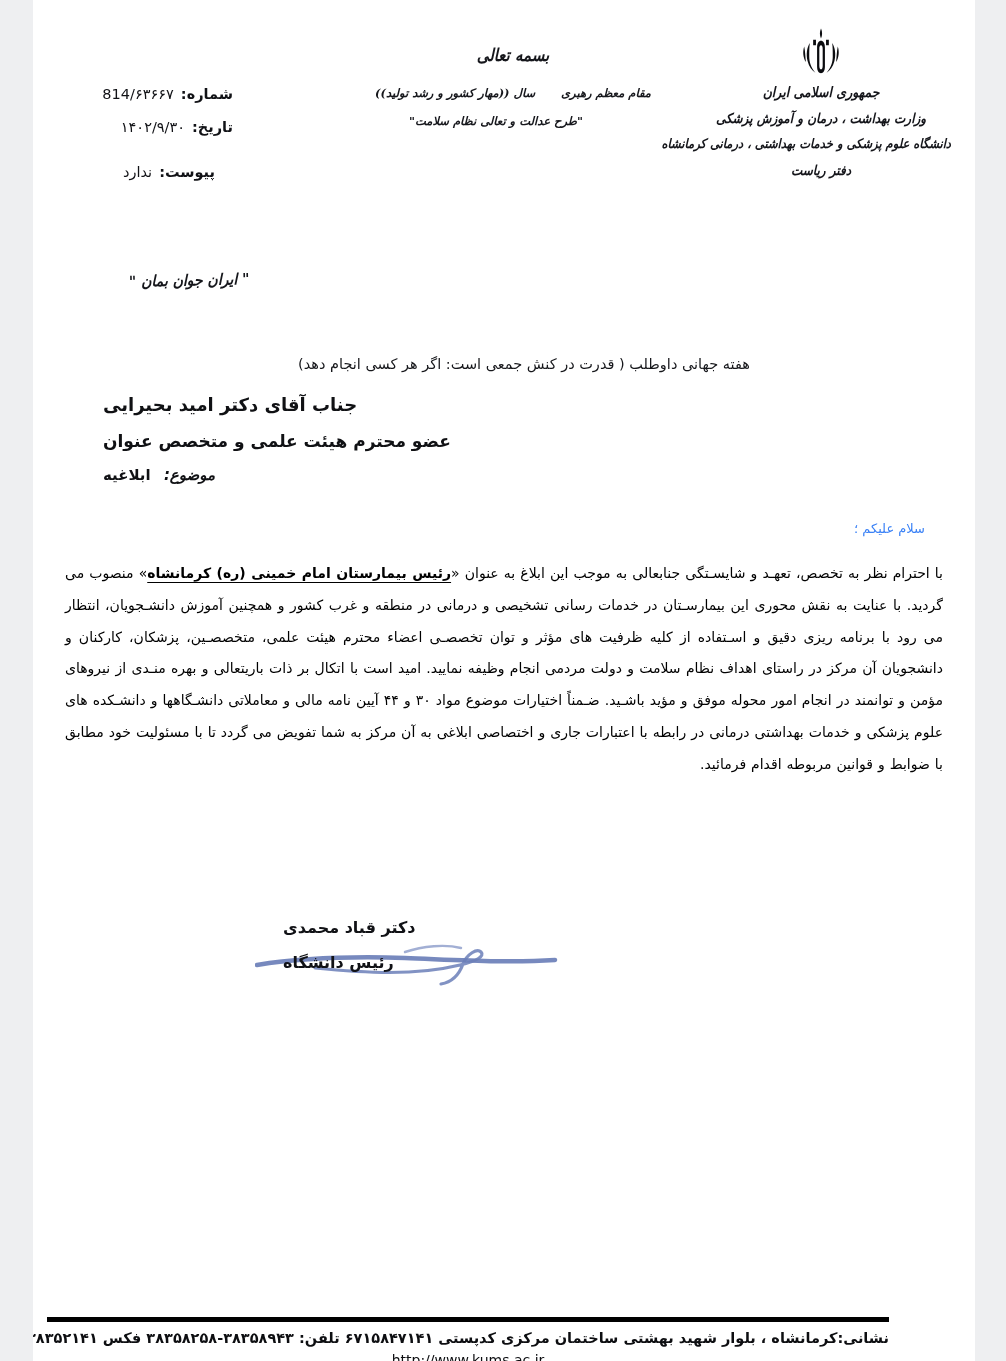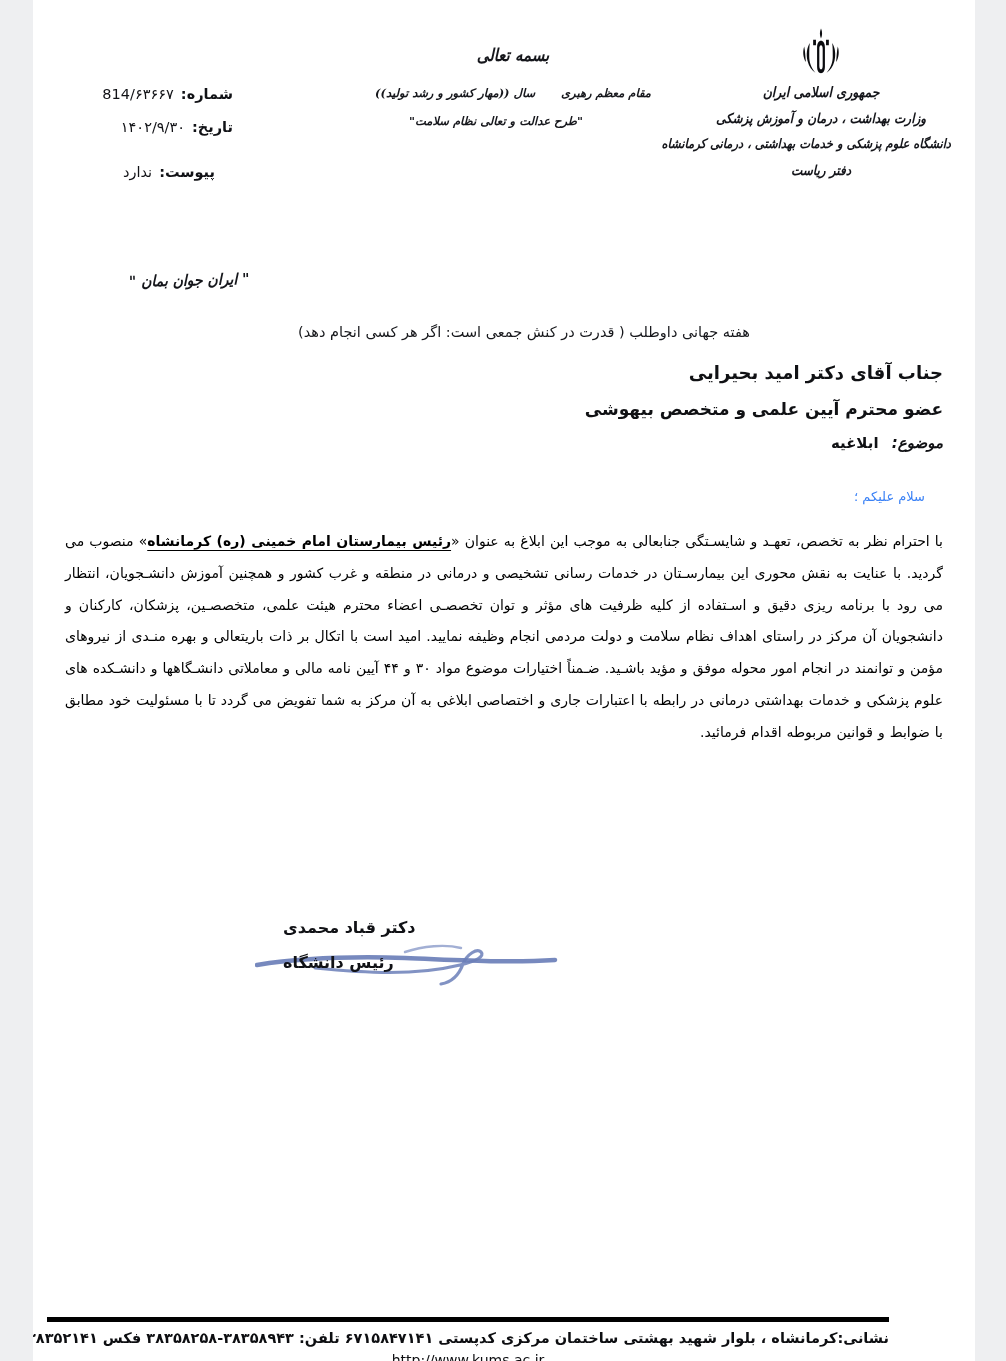--- a/index.html
+++ b/index.html
@@ -129,37 +129,37 @@
     font-size: 14px;
     color: #15161b;
     transform: scaleY(1.1) rotate(-1.2deg);
     white-space: nowrap;
   }
 
   
   .body-area {
     position: absolute;
     left: 0;
-    top: 324px;
+    top: 356px;
     width: 942px;
     padding: 0 32px;
     box-sizing: border-box;
     color: #101114;
   }
 
   .volunteer-line {
     text-align: center;
     font-size: 14.5px;
     margin: 0 0 22px 0;
     padding-left: 40px;
     color: #16171b;
   }
 
   .addressee {
-    text-align: right;
+    text-align: left;
     padding-left: 38px;
   }
   .addr-name {
     font-size: 18px;
     font-weight: bold;
     letter-spacing: -.2px;
     margin-bottom: 16px;
   }
   .addr-role {
     font-size: 17px;
@@ -317,21 +317,21 @@
 
     <div class="iran-slogan">" ایران جوان بمان "</div>
   </div>
 
   <div class="body-area">
 
     <div class="volunteer-line">هفته جهانی داوطلب ( قدرت در کنش جمعی است: اگر هر کسی انجام دهد)</div>
 
     <div class="addressee">
       <div class="addr-name">جناب آقای دکتر امید بحیرایی</div>
-      <div class="addr-role">عضو محترم آیین علمی و متخصص بیهوشی</div>
+      <div class="addr-role">عضو محترم هیئت علمی و متخصص عنوان</div>
       <div class="subject">
         <span>موضوع:</span>
         <span class="s-val">ابلاغیه</span>
       </div>
     </div>
 
     <div class="greeting">سلام علیکم ؛</div>
 
     <div class="paragraph">
       <span>با احترام نظر به تخصص، تعهـد و شایسـتگی جنابعالی به موجب این ابلاغ به عنوان «</span><b>رئیس بیمارستان امام خمینی (ره) کرمانشاه</b><span>» منصوب می گردید. با عنایت به نقش محوری این بیمارسـتان در خدمات رسانی تشخیصی و درمانی در منطقه و غرب کشور و همچنین آموزش دانشـجویان، انتظار می رود با برنامه ریزی دقیق و اسـتفاده از کلیه ظرفیت های مؤثر و توان تخصصـی اعضاء محترم هیئت علمی، متخصصـین، پزشکان، کارکنان و دانشجویان آن مرکز در راستای اهداف نظام سلامت و دولت مردمی انجام وظیفه نمایید. امید است با اتکال بر ذات باریتعالی و بهره منـدی از نیروهای مؤمن و توانمند در انجام امور محوله موفق و مؤید باشـید. ضـمناً اختیارات موضوع مواد ۳۰ و ۴۴ آیین نامه مالی و معاملاتی دانشـگاهها و دانشـکده های علوم پزشکی و خدمات بهداشتی درمانی در رابطه با اعتبارات جاری و اختصاصی ابلاغی به آن مرکز به شما تفویض می گردد تا با مسئولیت خود مطابق با ضوابط و قوانین مربوطه اقدام فرمائید.</span>

